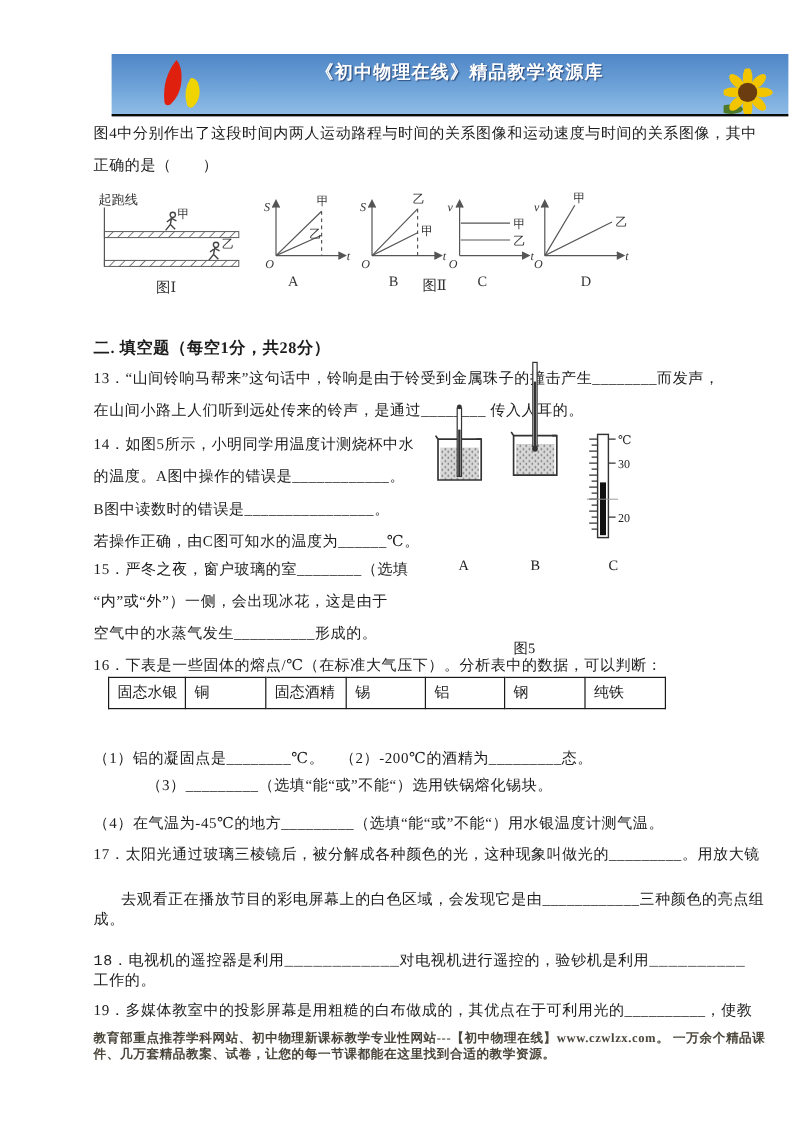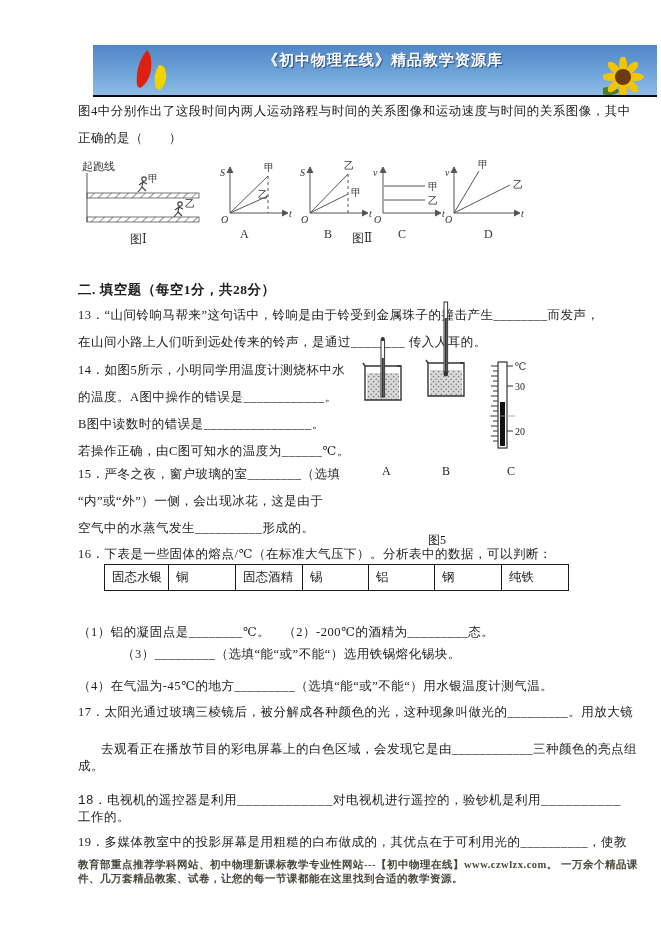--- a/index.html
+++ b/index.html
@@ -238,21 +238,21 @@
 <div class="fig-label" style="left:442px;top:464px;">B</div>
 <div class="fig-label" style="left:507px;top:464px;">C</div>
 <div class="fig-label" style="left:428px;top:490px;margin-top:42px;">图5</div>
 
 <div class="t" style="top:466px;">15．严冬之夜，窗户玻璃的室________（选填</div>
 <div class="t" style="top:493px;">“内”或“外”）一侧，会出现冰花，这是由于</div>
 <div class="t" style="top:520px;">空气中的水蒸气发生__________形成的。</div>
 
 <div class="t" style="top:546px;">16．下表是一些固体的熔点/℃（在标准大气压下）。分析表中的数据，可以判断：</div>
 
-<div class="abs" style="left:92px;top:564px;padding-left:12px;">
+<div class="abs" style="left:78px;top:564px;padding-left:12px;">
   <table class="melt-table">
     <colgroup>
       <col style="width:64px">
         <col style="width:67px">
         <col style="width:67px">
         <col style="width:66px">
       <col style="width:66px">
         <col style="width:67px">
         <col style="width:67px">
     </colgroup>

